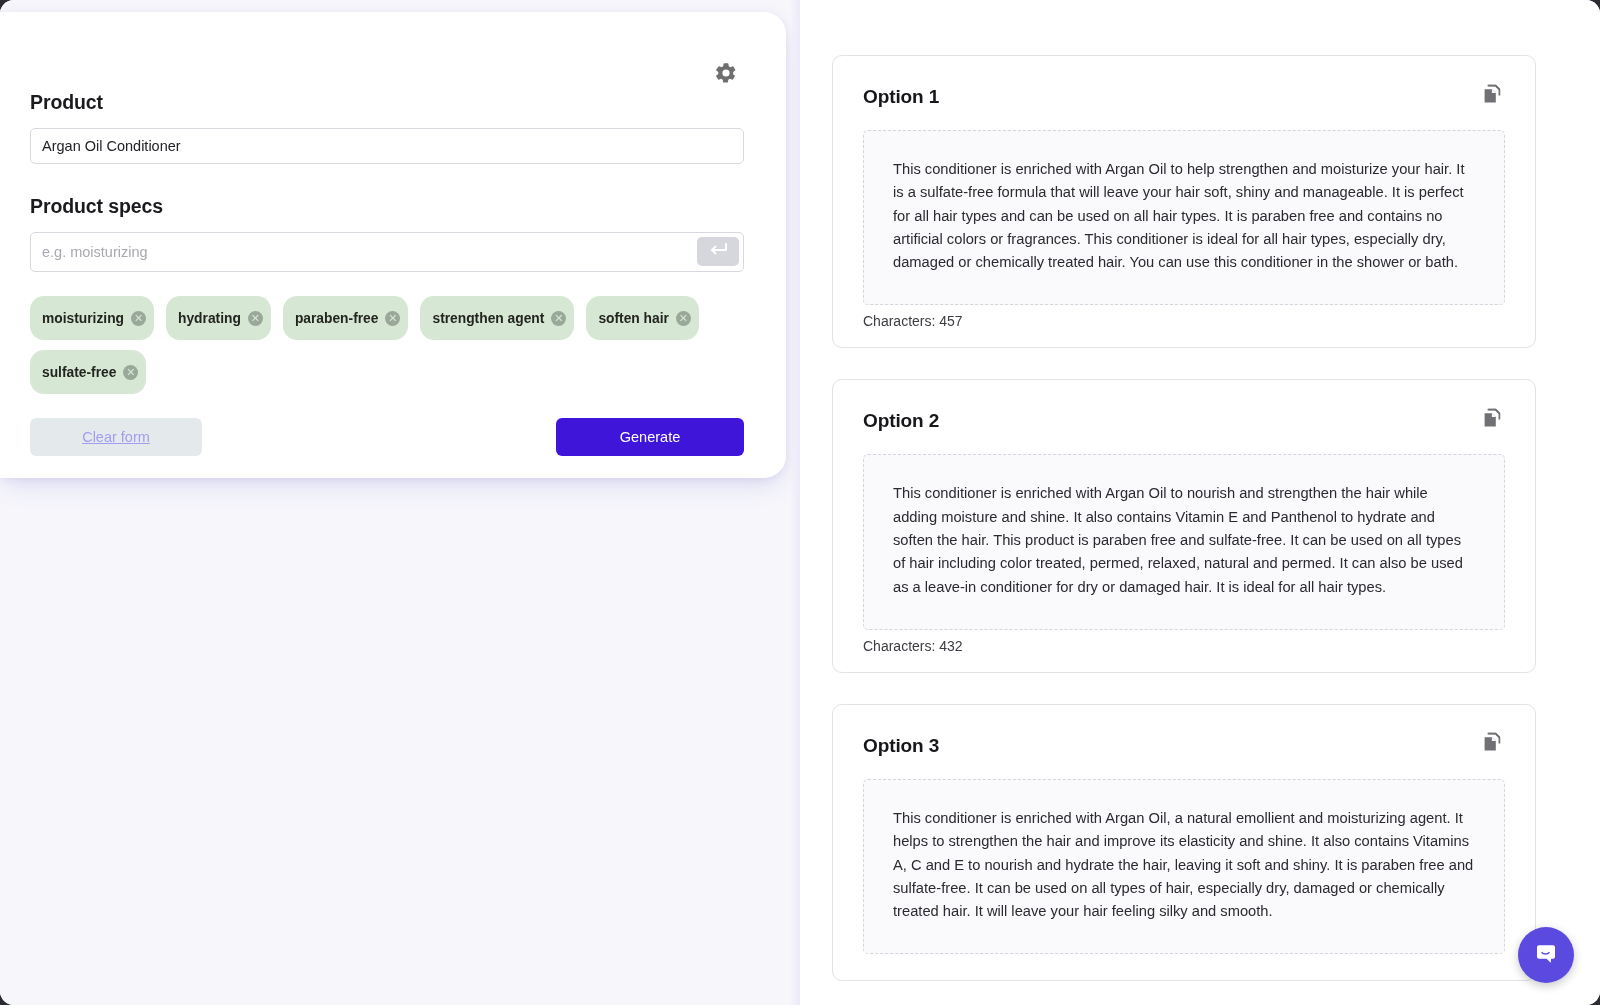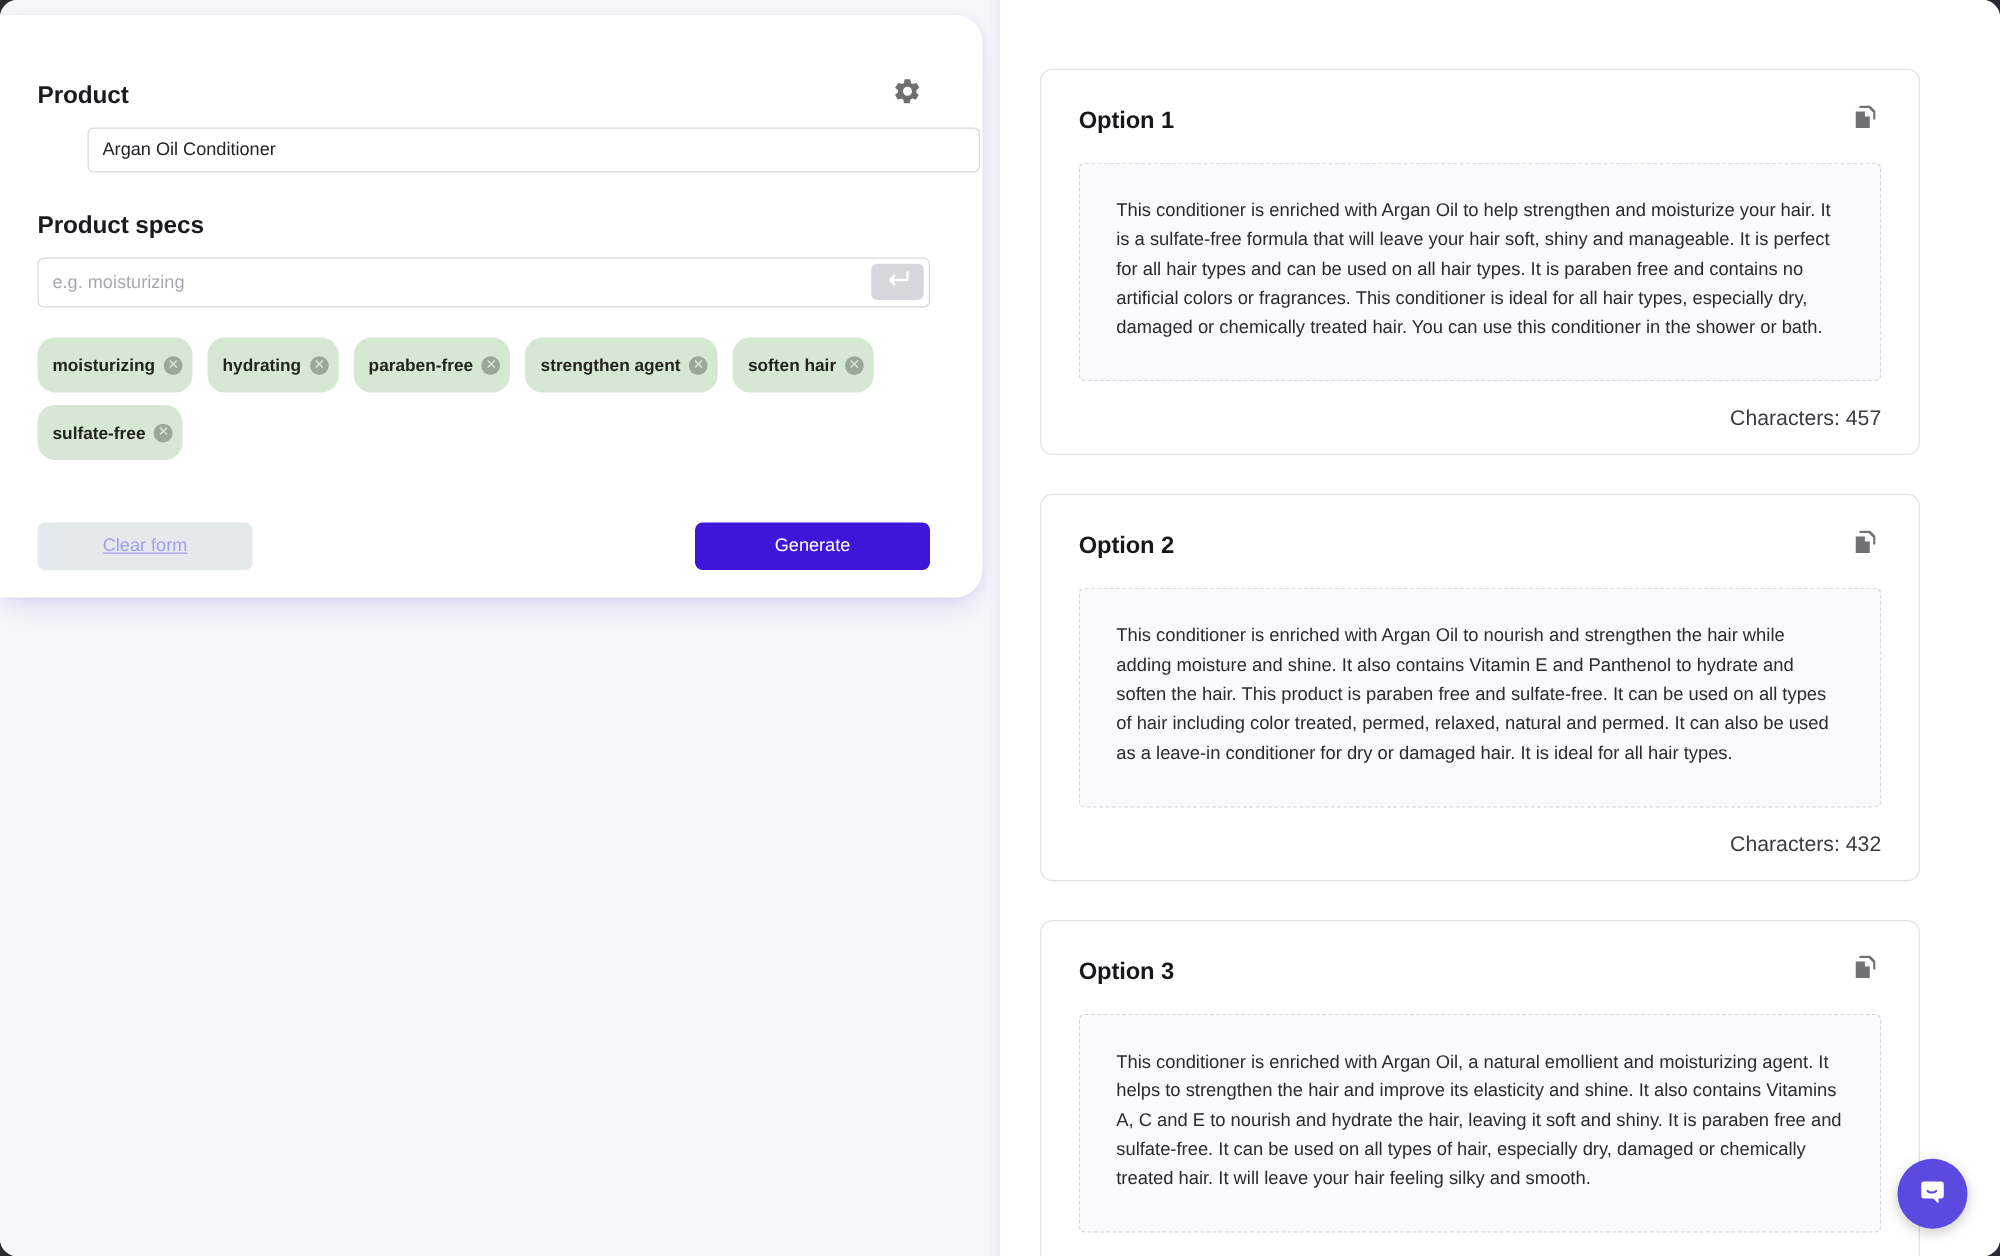--- a/index.html
+++ b/index.html
@@ -73,36 +73,35 @@
   }
   #gear-button svg { width: 24px; height: 24px; fill: #6f6f6f; }
 
   .field-label {
     font-size: 19.5px;
     font-weight: bold;
     color: #1b1b1f;
     letter-spacing: -0.1px;
   }
 
-  #product-label { margin-top: 23px; }
+  #product-label { margin-top: 49px; }
 
   #product-input {
     display: block;
     margin-top: 14px;
     width: 714px;
     height: 36px;
     border: 1px solid #d8d8de;
     border-radius: 5px;
     padding: 0 11px;
     font-family: "Liberation Sans", sans-serif;
     font-size: 14.5px;
     color: #222227;
     background: #fff;
     outline: none;
-    margin-left: 40px;
   }
 
   #specs-label { margin-top: 31px; }
 
   #specs-input-wrap {
     position: relative;
     margin-top: 14px;
     width: 714px;
     height: 40px;
   }
@@ -253,23 +252,23 @@
     border-radius: 5px;
     background: #fafafc;
     padding: 27px 29px 30px 29px;
   }
   .option-text {
     font-size: 14.7px;
     line-height: 23.3px;
     color: #2a2a30;
   }
   .char-count {
-    margin-top: 20px;
-    text-align: right;
-    font-size: 17px;
+    margin-top: 8px;
+    text-align: left;
+    font-size: 14px;
     color: #3b3b42;
   }
 
   
   #chat-widget {
     position: absolute;
     right: 26px;
     bottom: 22px;
     width: 56px; height: 56px;
     border-radius: 50%;

